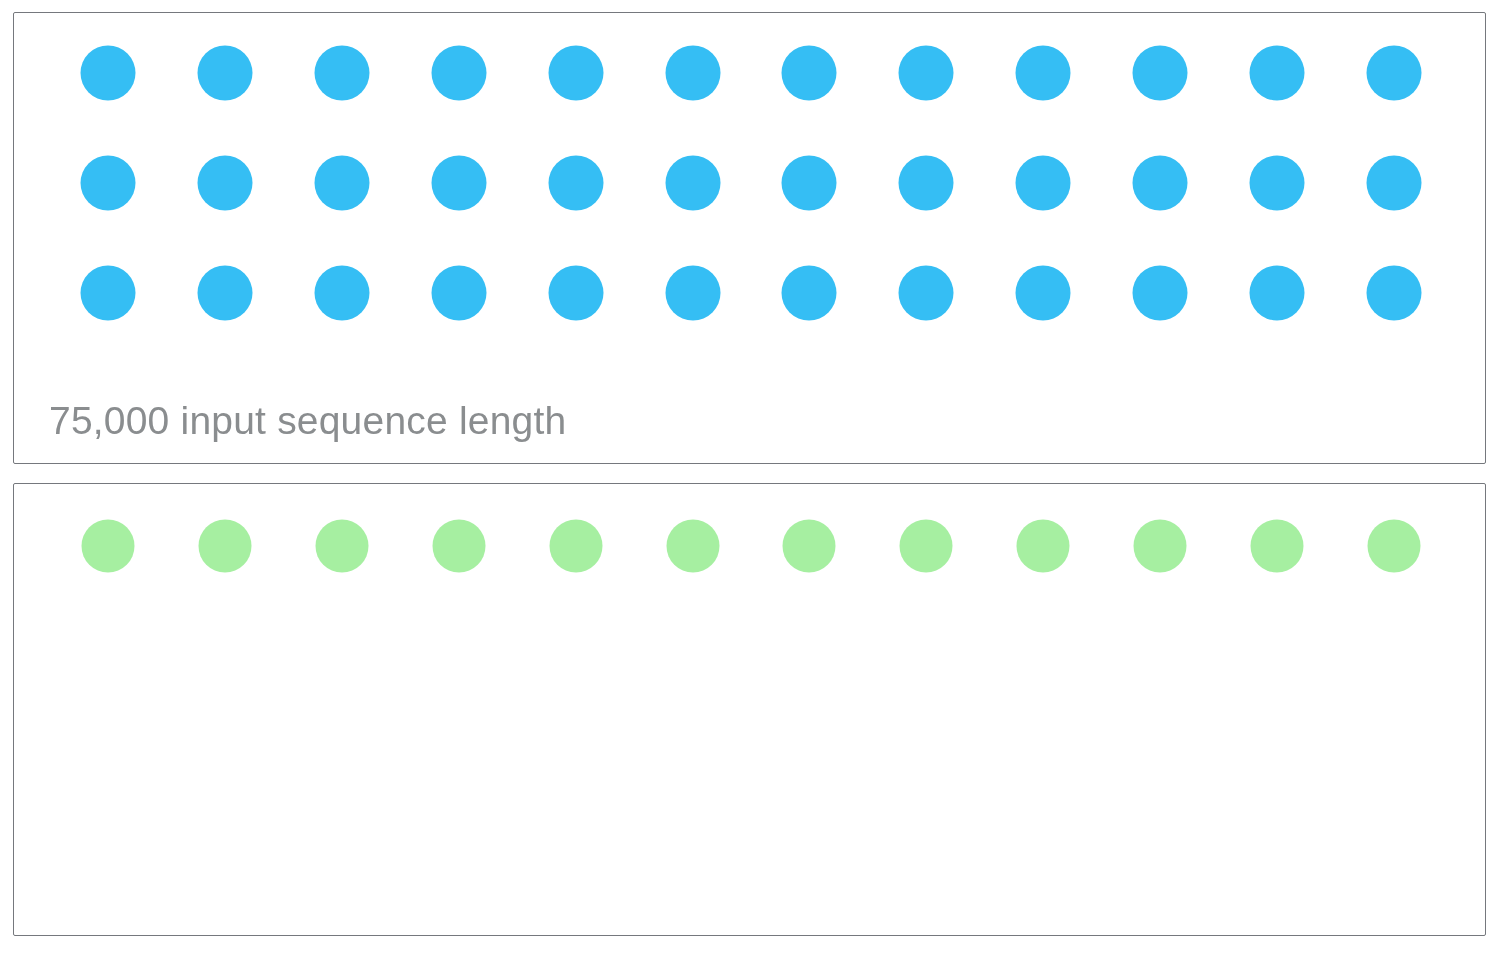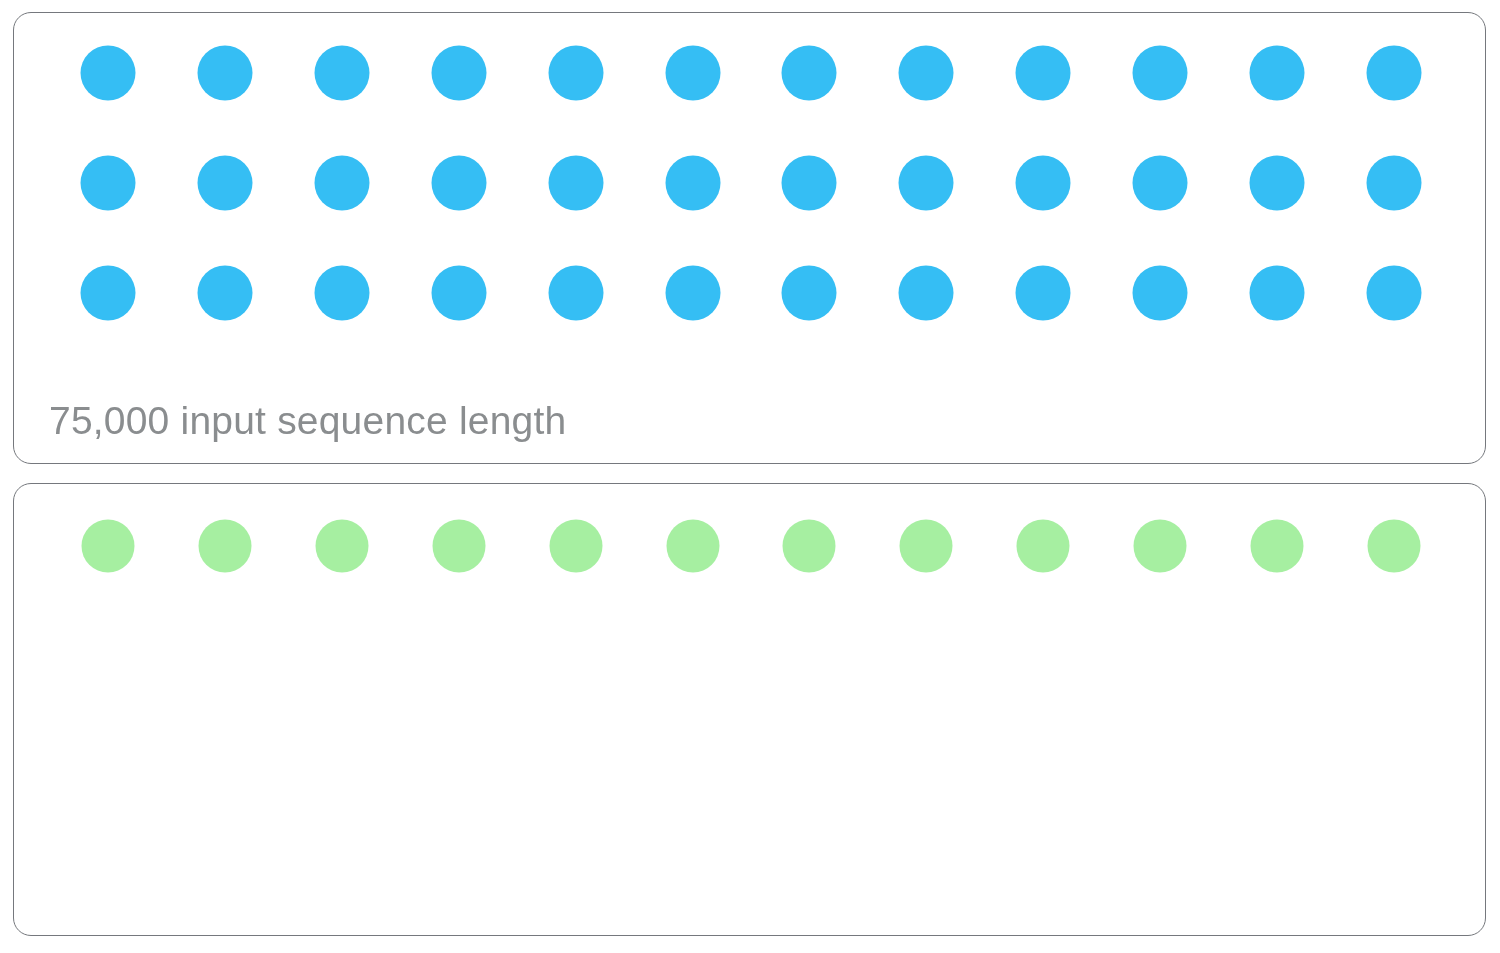--- a/index.html
+++ b/index.html
@@ -22,21 +22,21 @@
     height: 953px;
     background: #ffffff;
   }
 
   
   .card {
     position: absolute;
     box-sizing: border-box;
     background: #ffffff;
     border: 1.6px solid #75787d;
-    border-radius: 18px;
+    border-radius: 2px;
   }
   .card--input {
     left: 13px;
     top: 12px;
     width: 1473px;
     height: 452px;
   }
   .card--output {
     left: 13px;
     top: 483px;

